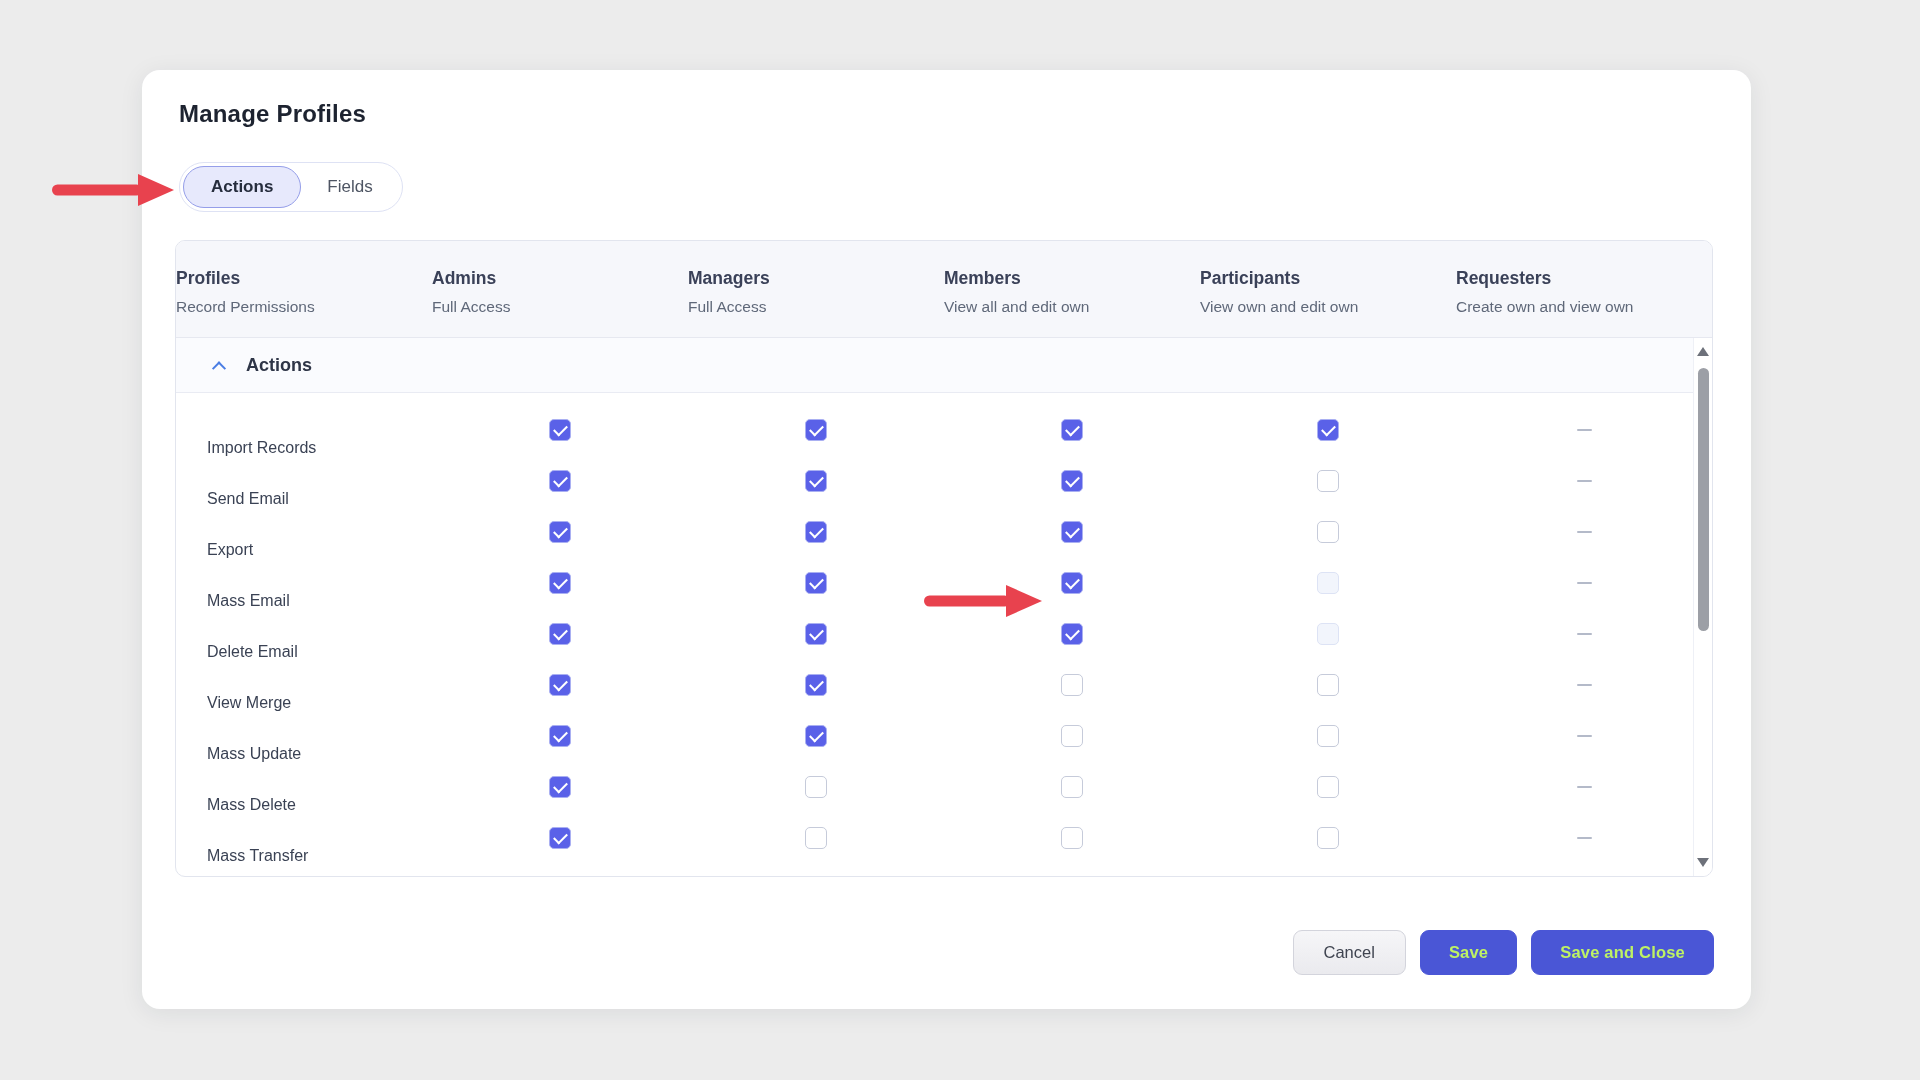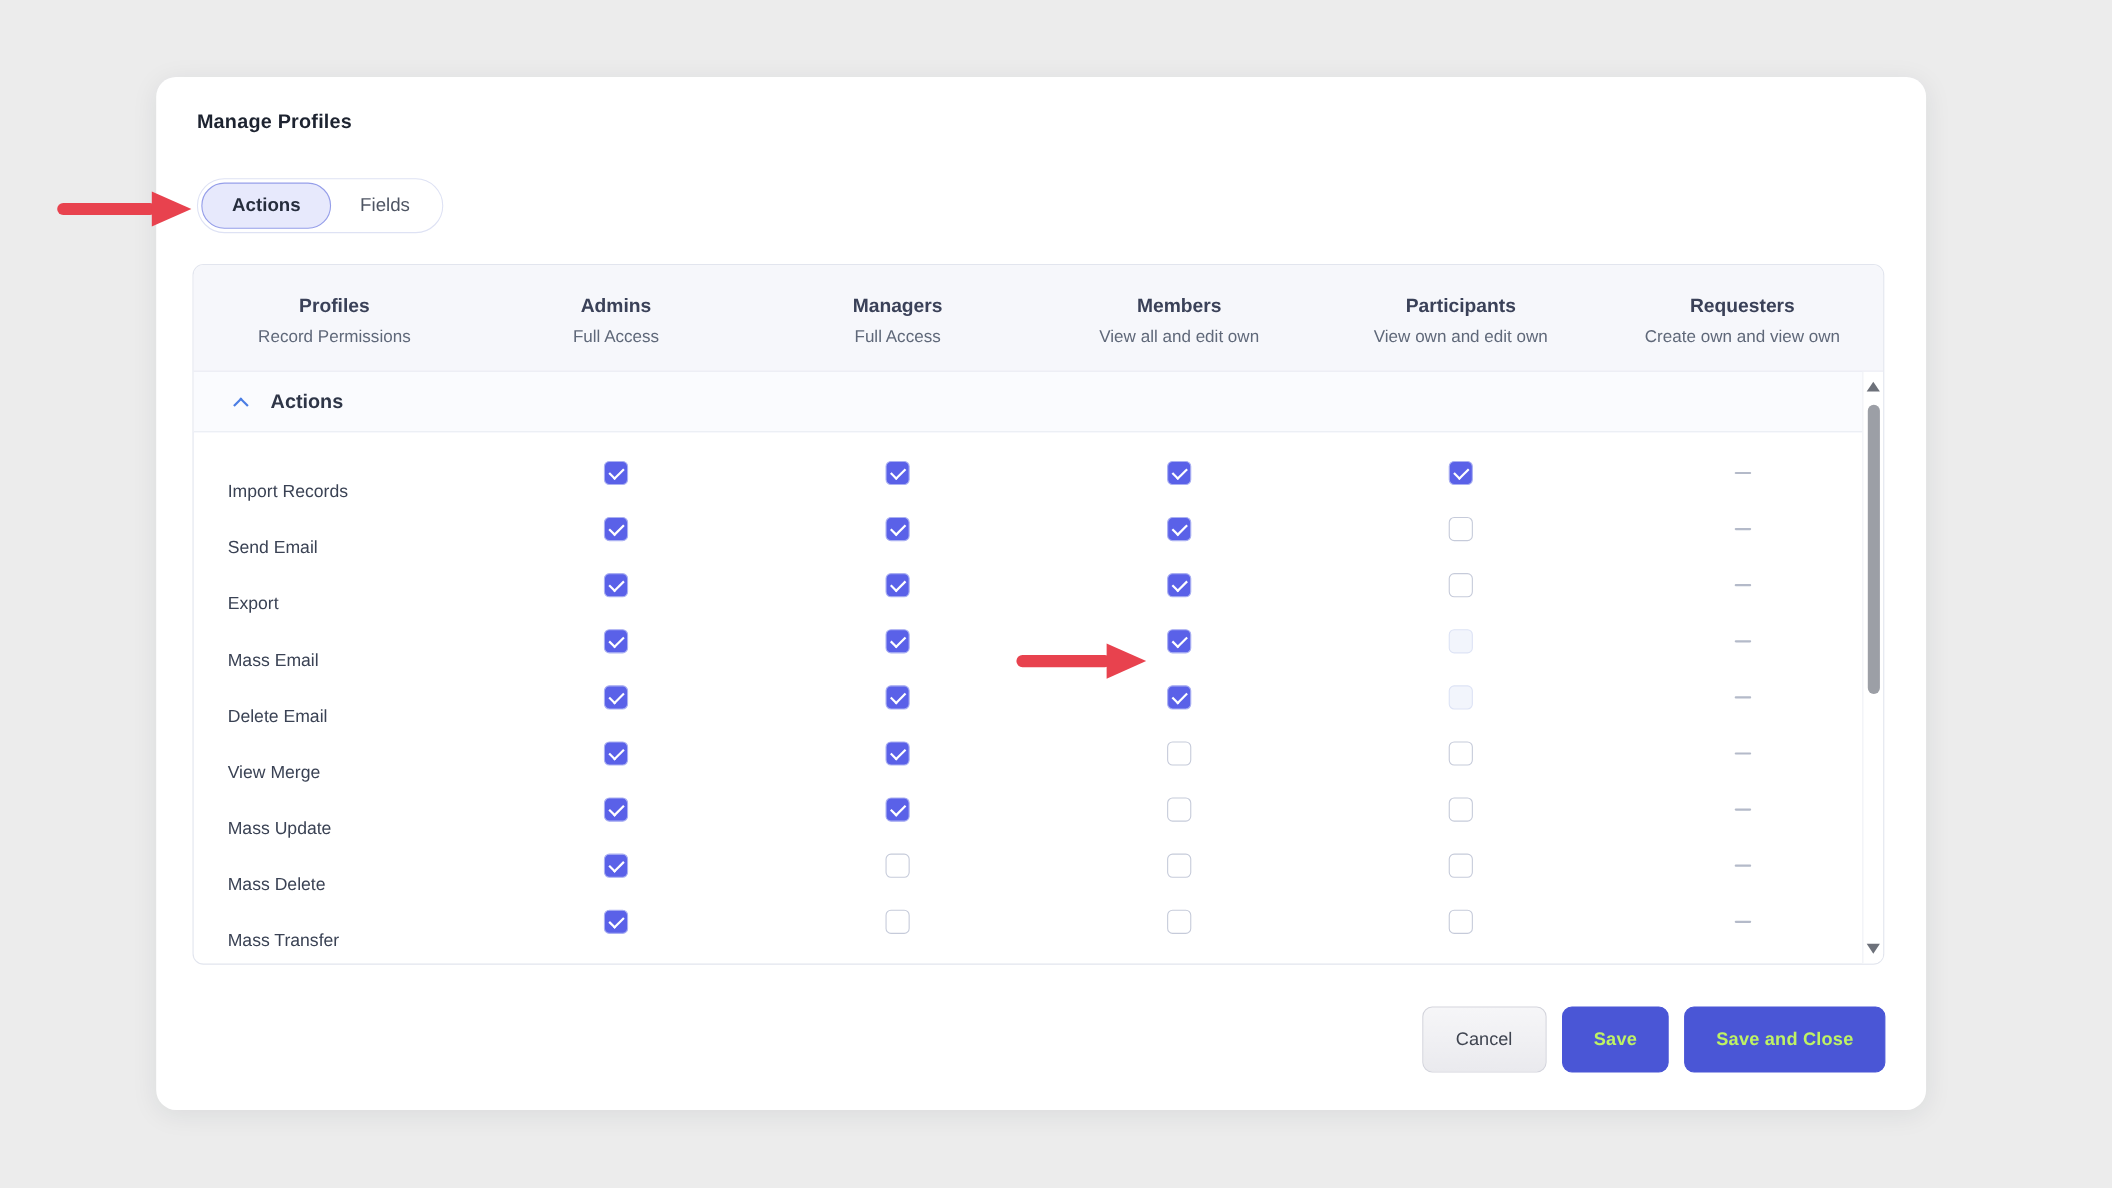--- a/index.html
+++ b/index.html
@@ -3,33 +3,33 @@
 <meta charset="utf-8">
 <style>
   * { box-sizing: border-box; margin: 0; padding: 0; }
   html,body { width:1920px; height:1080px; }
   body { font-family: "Liberation Sans", "DejaVu Sans", sans-serif; }
   .page { position:relative; width:1920px; height:1080px; background:#ececec; overflow:hidden; }
 
   .dialog { position:absolute; left:142px; top:70px; width:1609px; height:939px;
             background:#ffffff; border-radius:18px; box-shadow:0 4px 24px rgba(30,35,48,.08); }
 
-  .title { position:absolute; left:37px; top:30px; font-size:18px; font-weight:700; color:#1d2330; letter-spacing:.2px; }
+  .title { position:absolute; left:37px; top:30px; font-size:24px; font-weight:700; color:#1d2330; letter-spacing:.2px; }
 
   .tabs { position:absolute; left:37px; top:92px; display:inline-flex; align-items:center;
           background:#fff; border:1px solid #dee2f4; border-radius:26px; height:50px; padding:0 3px; }
   .tab { border:none; background:transparent; height:42px; border-radius:21px; padding:0 26px;
          font-family:inherit; font-size:17px; font-weight:400; color:#4e5563; cursor:pointer; }
   .tab.selected { background:#e7e9fc; border:1.5px solid #959ee9; font-weight:700; color:#262d3d; padding:0 27px; }
 
   .table { position:absolute; left:33px; top:170px; width:1538px; height:637px;
            border:1px solid #e2e5ee; border-radius:10px; background:#fff; overflow:hidden; }
   .thead { display:grid; grid-template-columns:repeat(6,1fr); height:97px; background:#f6f7fb;
            border-bottom:1px solid #e6e8f0; align-items:center; }
-  .hcell { text-align:center; padding-top:6px; }
+  .hcell { text-align:left; padding-top:6px; }
   .hcell .htitle { display:block; font-size:17.5px; font-weight:700; color:#3a4158; margin-bottom:9px; }
   .hcell .hsub { display:block; font-size:15.5px; font-weight:400; color:#5f6879; }
 
   .section-row { display:flex; align-items:center; height:55px; background:#fafbfe;
                  border-bottom:1px solid #e9ebf3; padding-left:38px; cursor:pointer; }
   .chevron { width:10px; height:10px; border-left:2.5px solid #4a7de4; border-top:2.5px solid #4a7de4;
              transform:rotate(45deg) translate(1px,1px); margin-right:22px; margin-top:4px; }
   .section-label { font-size:18px; font-weight:600; color:#2e3547; }
 
   .rows { padding-top:10px; }
@@ -50,21 +50,21 @@
                border-left:1px solid #eef0f6; }
   .sb-arrow { width:0; height:0; margin:0 auto; position:absolute; left:3px; }
   .sb-arrow.up { top:9px; border-left:6.5px solid transparent; border-right:6.5px solid transparent;
                  border-bottom:9px solid #6d717a; }
   .sb-arrow.down { bottom:9px; border-left:6.5px solid transparent; border-right:6.5px solid transparent;
                    border-top:9px solid #6d717a; }
   .sb-thumb { position:absolute; left:3.5px; top:30px; width:11px; height:263px;
               background:#9c9fa6; border-radius:6px; }
 
   .footer { position:absolute; right:37px; bottom:34px; display:flex; gap:14px; }
-  .btn { height:60px; border-radius:9px; font-family:inherit; font-size:16.5px; cursor:pointer; }
+  .btn { height:45px; border-radius:9px; font-family:inherit; font-size:16.5px; cursor:pointer; }
   .btn.cancel { padding:0 30px; background:linear-gradient(#f6f6f8,#eaeaee); border:1px solid #d3d4dc;
                 color:#3f4450; font-weight:500; }
   .btn.primary { padding:0 28px; background:var(--accent-btn); border:1px solid var(--accent-btn);
                  color:#bef264; font-weight:600; letter-spacing:.2px; }
 
   .red-arrow { position:absolute; }
   .red-arrow svg { display:block; }
 </style>
 </head>
 <body>

